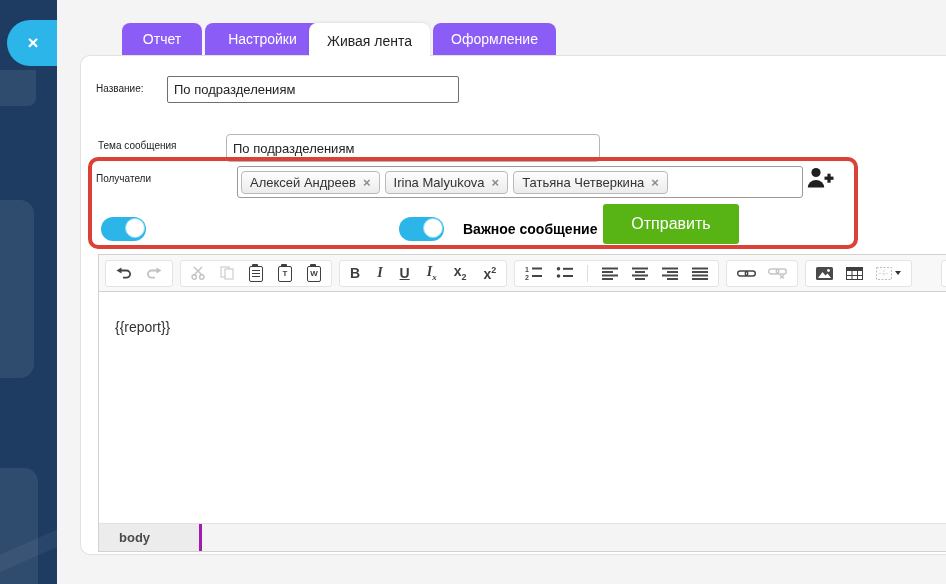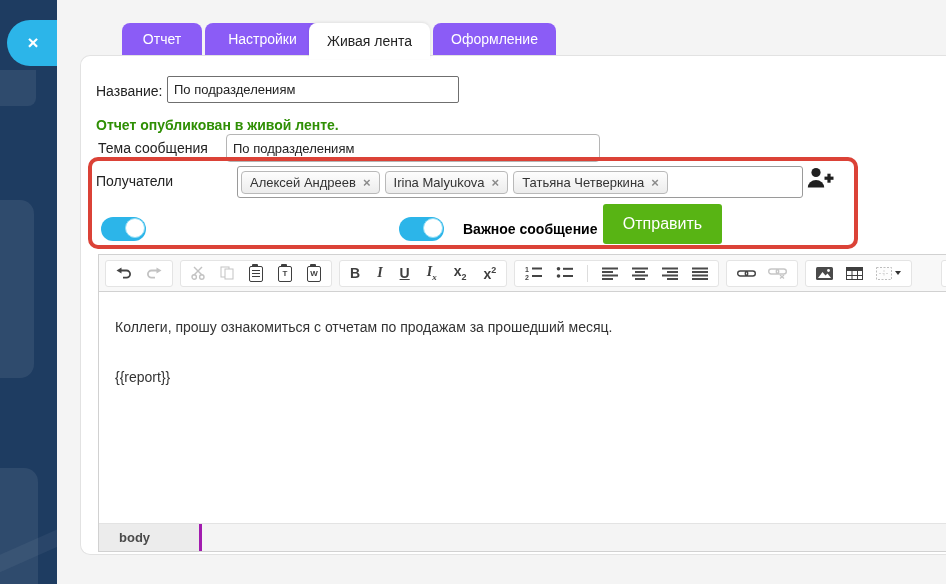--- a/index.html
+++ b/index.html
@@ -21,29 +21,29 @@
     font-size:14px;display:flex;align-items:center;justify-content:center;cursor:pointer;z-index:2;}
   .tab.active{background:#fff;color:#222;height:36px;z-index:3;box-shadow:0 -1px 3px rgba(0,0,0,0.08);}
   .tab-0{left:122px;width:80px;}
   .tab-1{left:205px;width:115px;}
   .tab-2{left:309px;width:121px;}
   .tab-3{left:433px;width:123px;}
 
   
   .panel{position:absolute;left:80px;top:55px;width:866px;height:500px;background:#fff;
     border:1px solid #e2e2e2;border-right:none;border-radius:10px 0 0 10px;z-index:1;box-sizing:border-box;}
-  .lbl{position:absolute;font-size:14px;color:#222;text-align:right;}
+  .lbl{position:absolute;font-size:10px;color:#222;text-align:right;}
   .txt-input{position:absolute;box-sizing:border-box;font-family:"Liberation Sans","DejaVu Sans",sans-serif;
     font-size:13px;color:#222;padding:2px 6px;background:#fff;outline:none;}
   .name-input{left:86px;top:20px;width:292px;height:27px;border:1px solid #6f6f6f;border-radius:2px;}
   .subject-input{left:145px;top:78px;width:374px;height:28px;border:1px solid #b5b5b5;border-radius:4px;}
   .green-btn{position:absolute;background:#58b414;color:#fff;border:none;border-radius:4px;
     font-size:15px;cursor:pointer;font-family:"Liberation Sans","DejaVu Sans",sans-serif;}
   .save-btn{left:393px;top:17px;width:142px;height:37px;}
-  .send-btn{left:522px;top:148px;width:119px;height:40px;font-size:16px;border-radius:3px;}
+  .send-btn{left:522px;top:148px;width:136px;height:40px;font-size:16px;border-radius:3px;}
   .published-msg{position:absolute;left:15px;top:61px;font-size:14px;font-weight:bold;color:#2f8f04;}
 
   
   .recip-box{position:absolute;left:156px;top:110px;width:566px;height:32px;box-sizing:border-box;
     border:1px solid #9a9a9a;border-radius:3px;background:#fff;display:flex;align-items:center;
     padding:0 3px;gap:5px;cursor:text;}
   .tag{display:inline-flex;align-items:center;background:linear-gradient(#fdfdfd,#ececec);
     border:1px solid #b9b9b9;border-radius:4px;padding:3px 8px;font-size:13px;color:#333;white-space:nowrap;}
   .tag .rm{margin-left:7px;color:#8a8a8a;font-weight:bold;font-size:13px;cursor:pointer;}
   .person-add{position:absolute;left:726px;top:111px;width:28px;height:24px;cursor:pointer;}
@@ -116,21 +116,20 @@
     <div class="tab tab-1">Настройки</div>
     <div class="tab tab-2 active">Живая лента</div>
     <div class="tab tab-3">Оформление</div>
   </nav>
 
   <section class="panel">
 
     <span class="lbl" style="left:15px;top:27px;">Название:</span>
     <input class="txt-input name-input" type="text" value="По подразделениям" style="">
 
-    <div class="published-msg">Отчет опубликован в живой ленте.</div>
 
     <span class="lbl" style="left:17px;top:84px;">Тема сообщения</span>
     <input class="txt-input subject-input" type="text" value="По подразделениям" style="">
 
     <span class="lbl" style="left:15px;top:117px;">Получатели</span>
     <div class="recip-box">
       <span class="tag">
         <span>Алексей Андреев</span>
         <span class="rm">×</span>
       </span>
@@ -318,21 +317,20 @@
           </button>
         </span>
 
         <span class="tgroup g7">
           
         </span>
 
       </div>
 
       <div class="editor-content">
-        <p class="p1">Коллеги, прошу ознакомиться с отчетам по продажам за прошедший месяц.</p>
         <p>{{report}}</p>
       </div>
 
       <div class="pathbar">
         <span class="path-cell">body</span>
       </div>
     </div>
 
   </section>
 </div>

